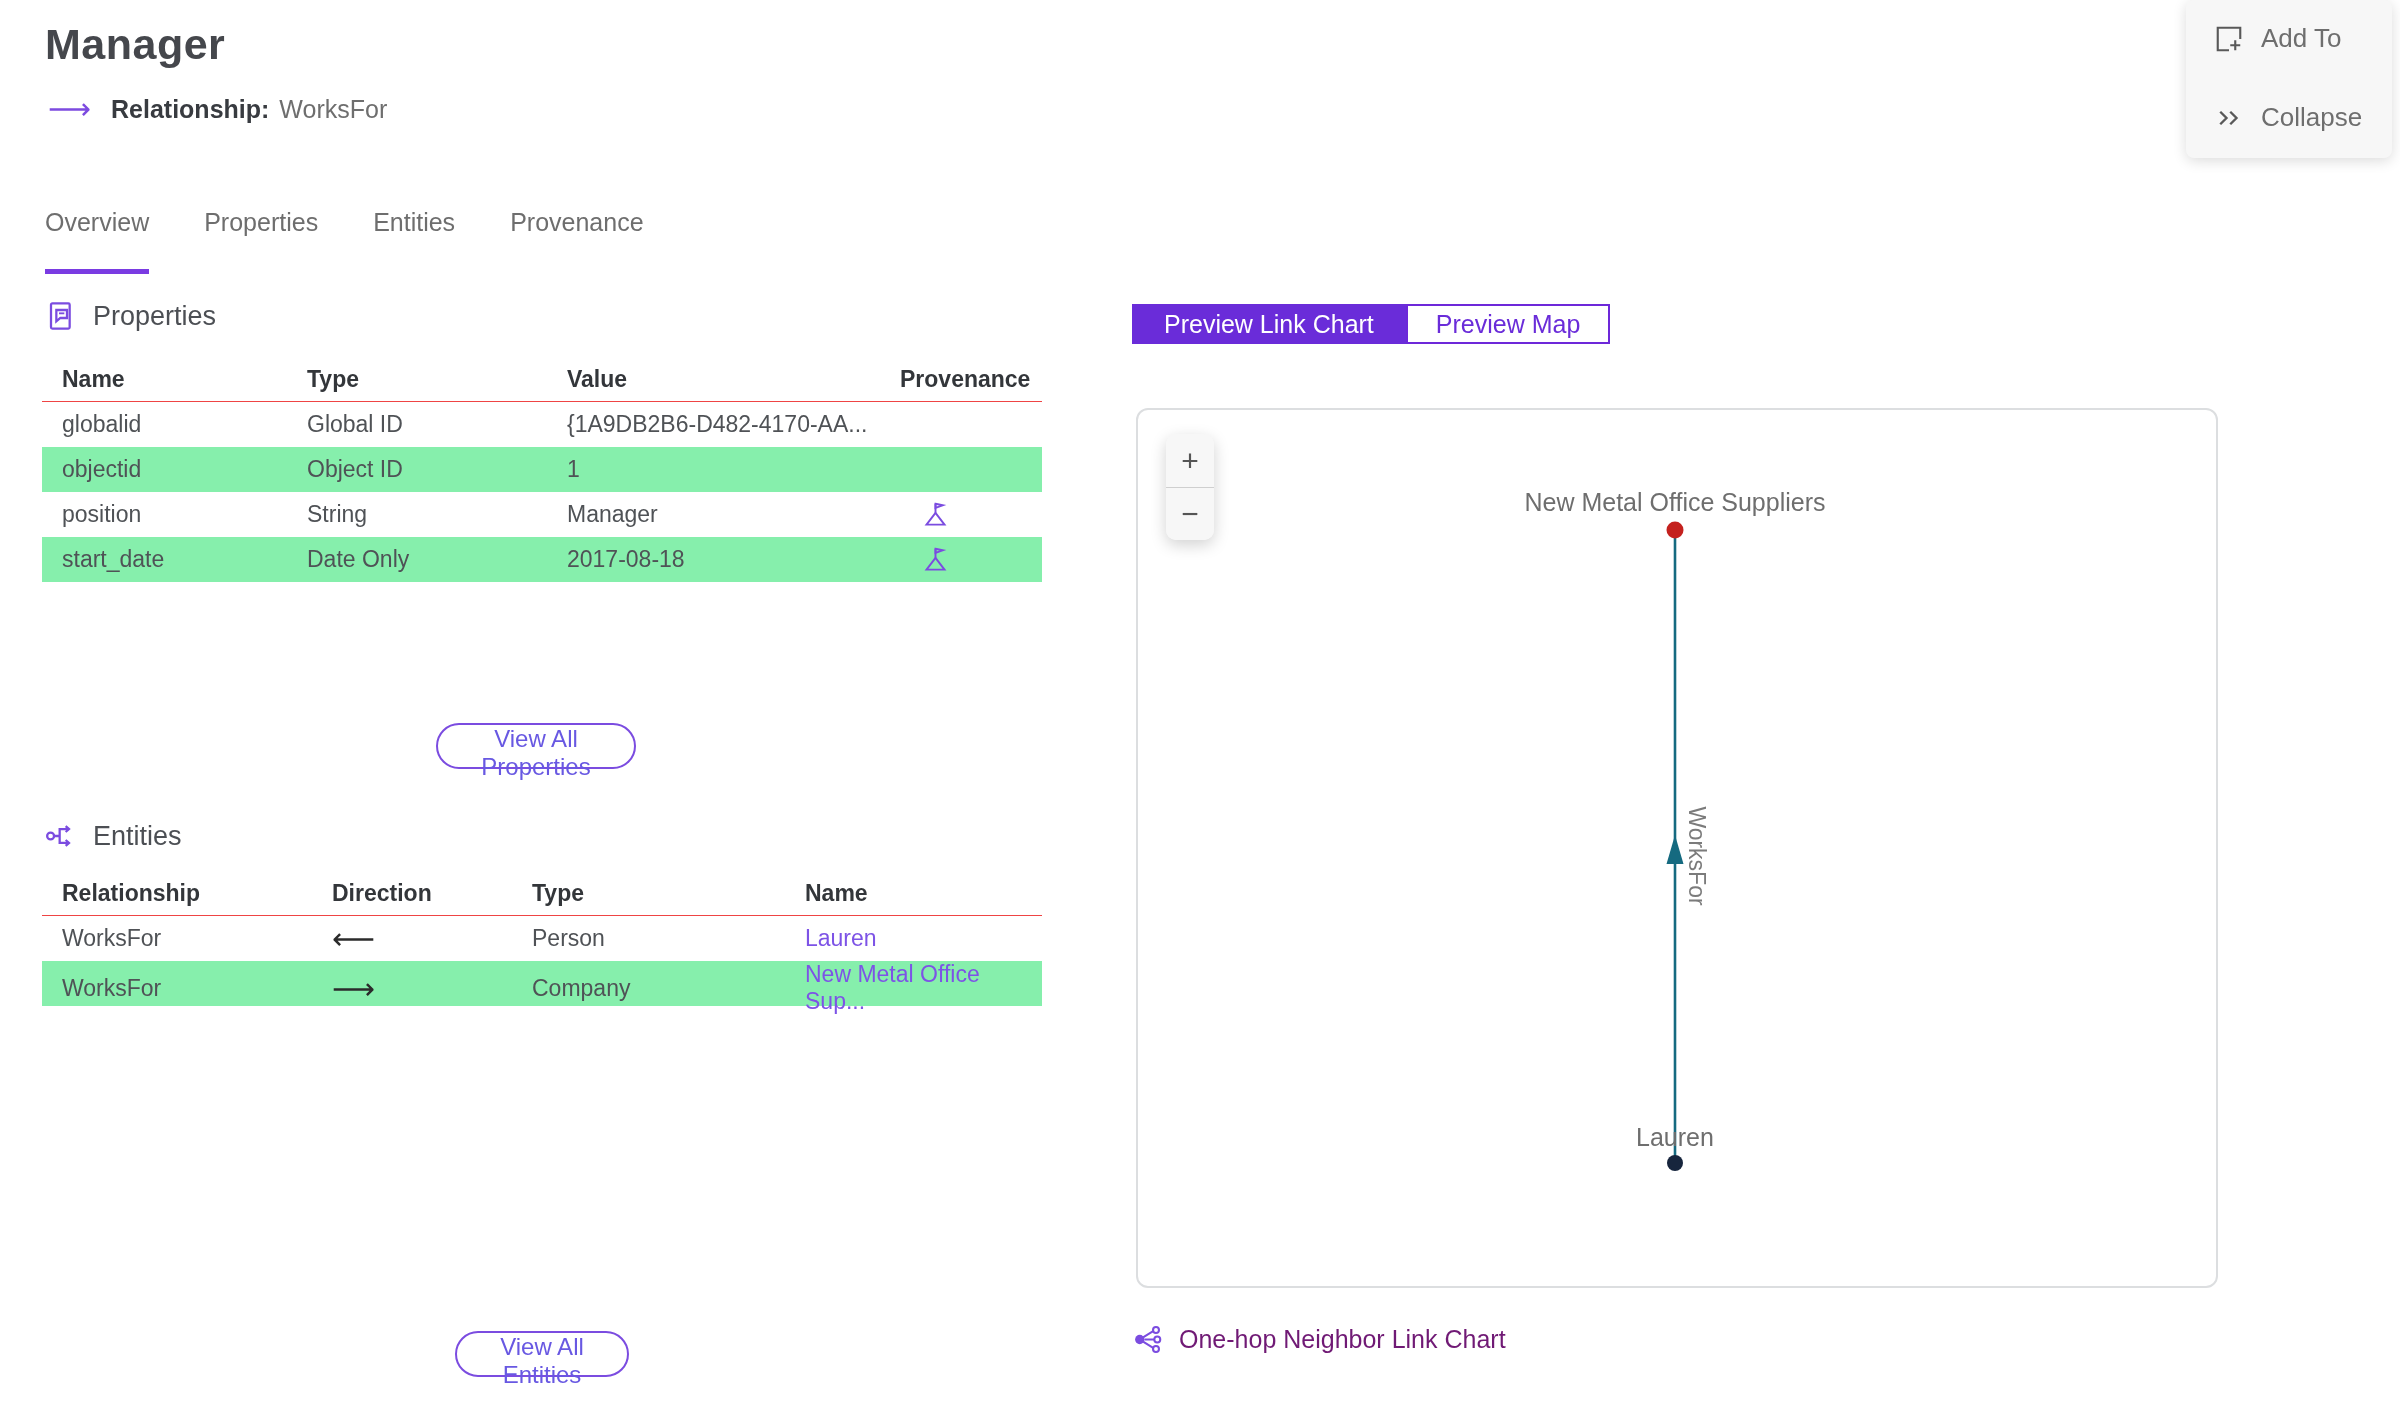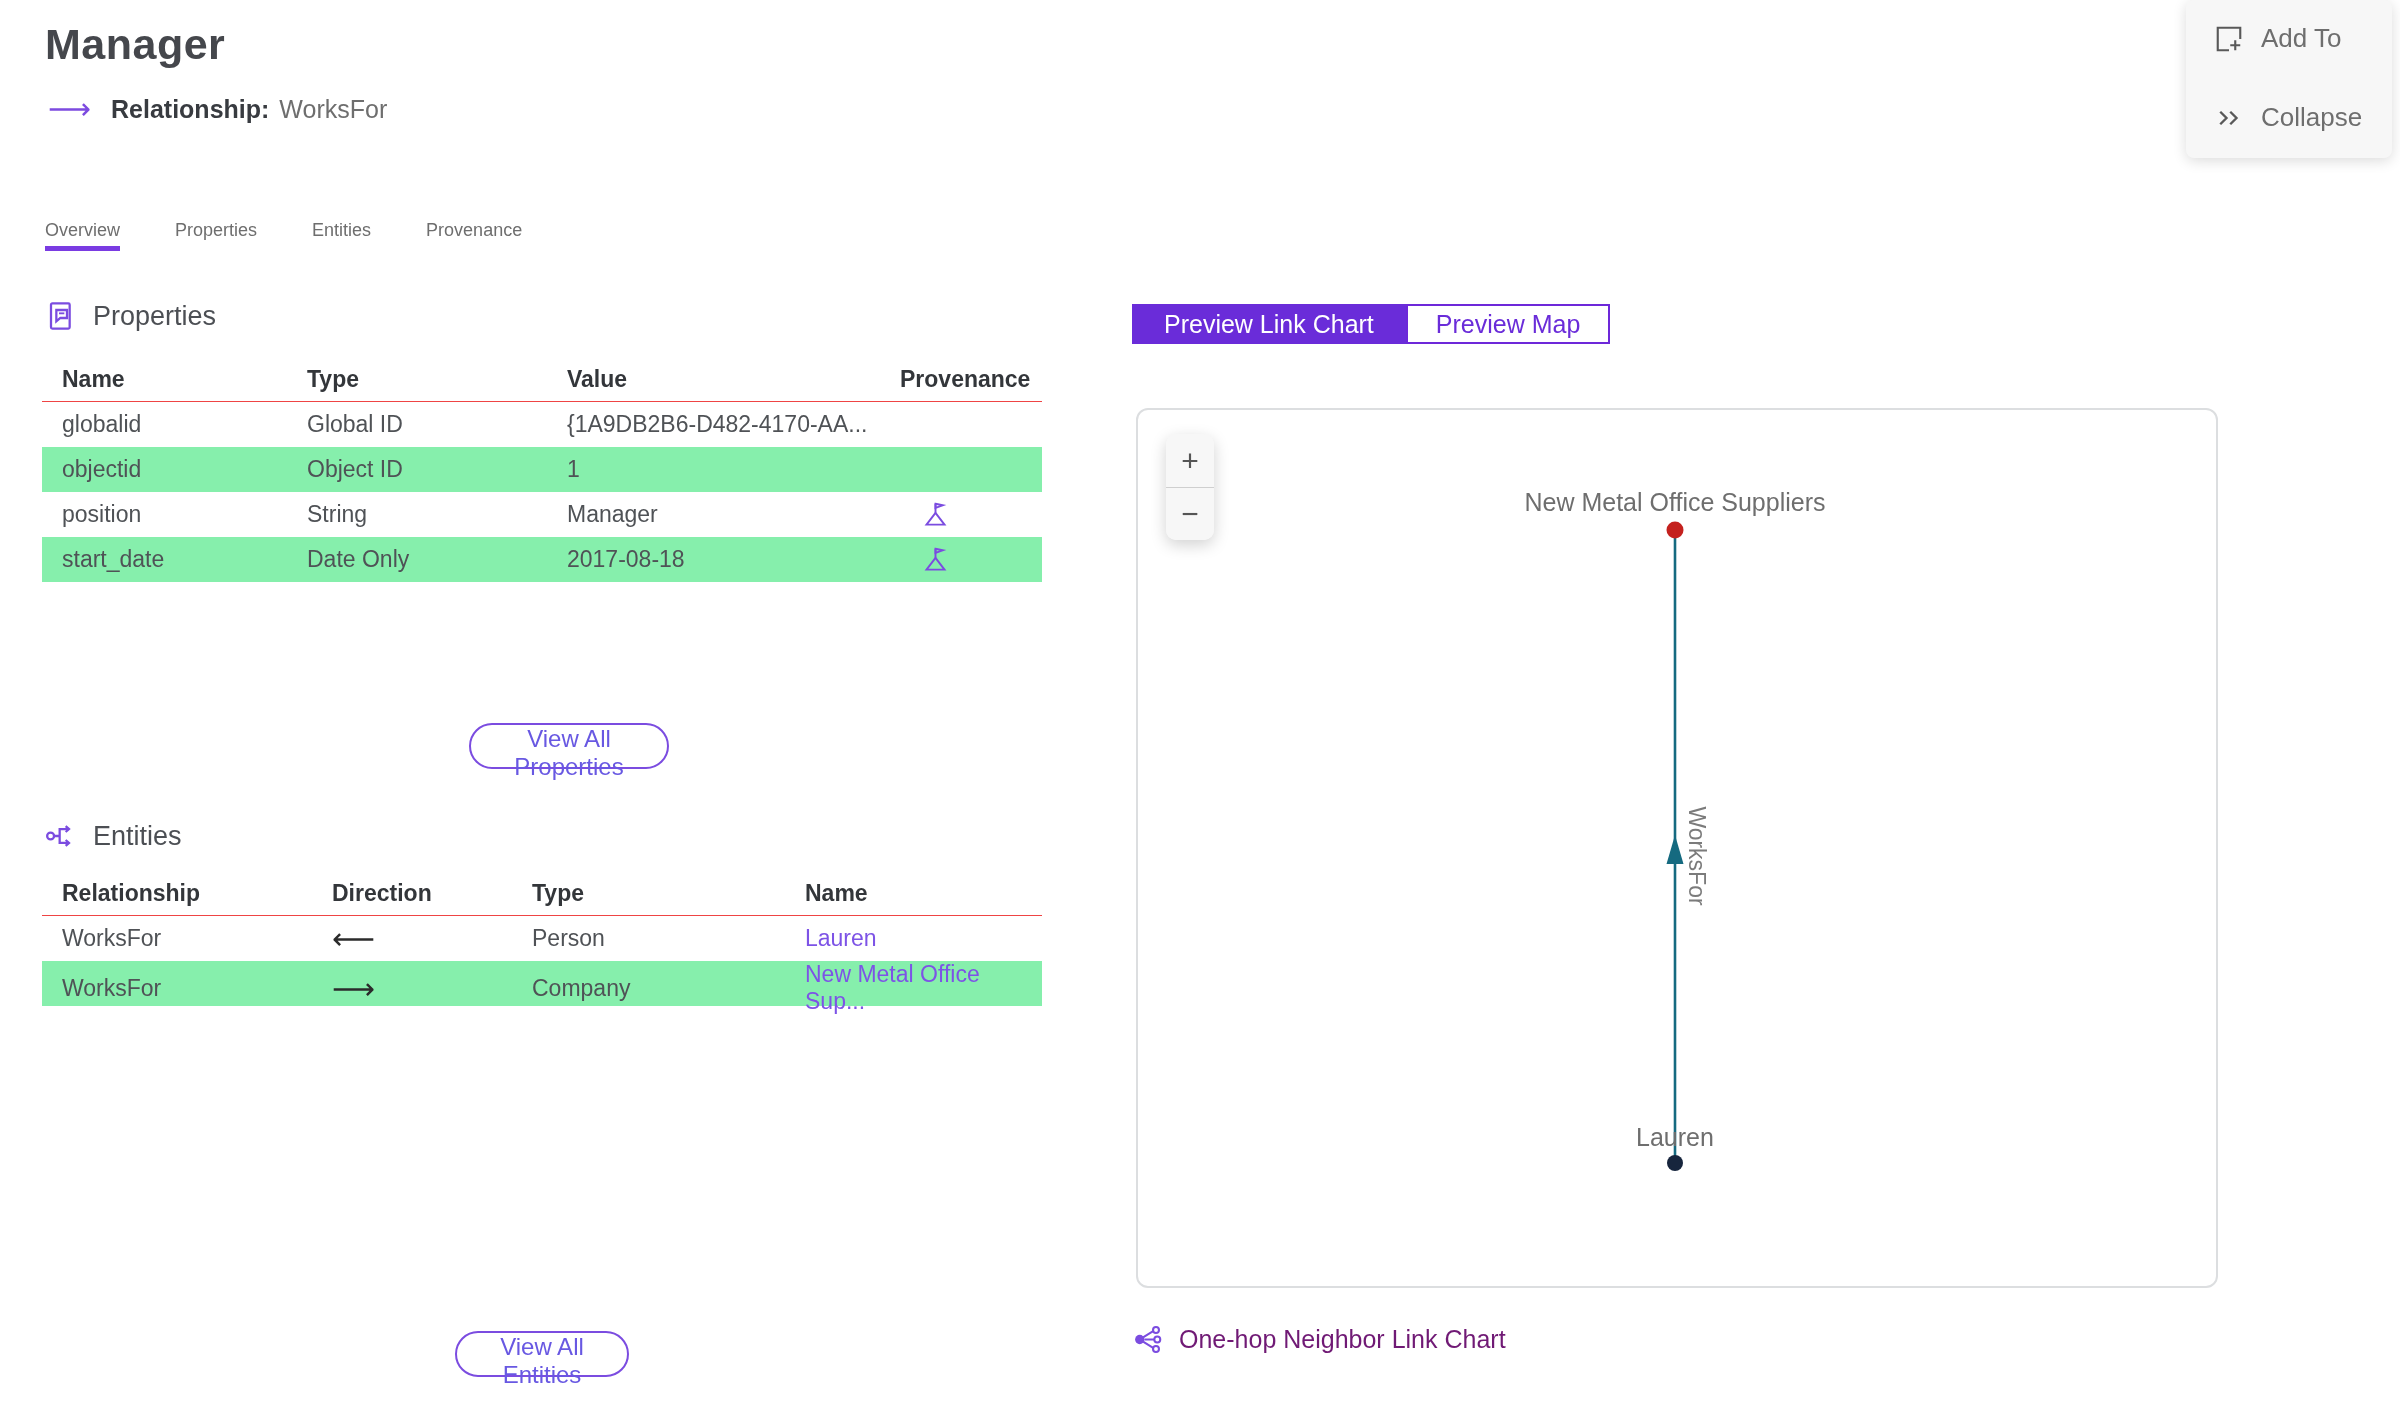--- a/index.html
+++ b/index.html
@@ -18,21 +18,21 @@
   
   .float-actions { right: 8px; top: 0; width: 206px; height: 158px; background: #f7f7f7;
                    border-radius: 8px; box-shadow: 0 3px 14px rgba(0,0,0,.14);
                    display: flex; flex-direction: column; gap: 34px; padding: 16px 0 0 28px; }
   .float-actions .act { display: flex; align-items: center; gap: 17px; height: 45px; cursor: pointer; }
   .float-actions .act svg { width: 30px; height: 30px; }
   .float-actions .act span { font-size: 26px; color: #6e6e6e; }
 
   
   .tabs { left: 45px; top: 208px; display: flex; gap: 55px; }
-  .tab { font-size: 18px; color: #6e6e6e; padding-bottom: 5px; cursor: pointer; border-bottom: 5px solid transparent; margin-top: 12px; }
+  .tab { font-size: 25px; color: #6e6e6e; padding-bottom: 32px; cursor: pointer; border-bottom: 5px solid transparent; }
   .tab.active { border-bottom-color: #7a3be2; }
 
   
   .section-head { display: flex; align-items: center; gap: 16px; }
   .section-head svg { width: 32px; height: 32px; }
   .section-head .sec-title { font-size: 27px; color: #4c4f54; }
   .sec-props { left: 45px; top: 300px; }
   .sec-ents  { left: 45px; top: 820px; }
 
   
@@ -45,21 +45,21 @@
   .trow.alt { background: #86efac; }
   .grid-props { grid-template-columns: 245px 260px 333px 1fr; }
   .grid-ents  { grid-template-columns: 270px 200px 273px 1fr; }
   .prov-cell svg { width: 27px; height: 27px; display: block; margin-left: 22px; }
   .dir-glyph { font-size: 30px; color: #2b2b2b; }
   .link { color: #7d53e6; cursor: pointer; }
 
   
   .pill { height: 46px; background: #ffffff; border: 2px solid #7b4ce0; border-radius: 999px;
           color: #6858e2; font-size: 24px; padding: 0 30px; font-family: inherit; cursor: pointer; }
-  .pill-props { left: 469px; top: 723px; width: 200px; }
+  .pill-props { left: 436px; top: 723px; width: 200px; }
   .pill-ents  { left: 455px; top: 1331px; width: 174px; }
 
   
   .seg { left: 1132px; top: 304px; display: flex; height: 40px; }
   .seg-btn { font-family: inherit; font-size: 25px; cursor: pointer; }
   .seg-active { background: #6a2cd9; border: 2px solid #6a2cd9; color: #ffffff; padding: 0 30px; }
   .seg-idle   { background: #ffffff; border: 2px solid #6d28d9; color: #6a2cd9; padding: 0 28px; }
 
   
   .chart-panel { left: 1136px; top: 408px; width: 1082px; height: 880px; background: #fff;

